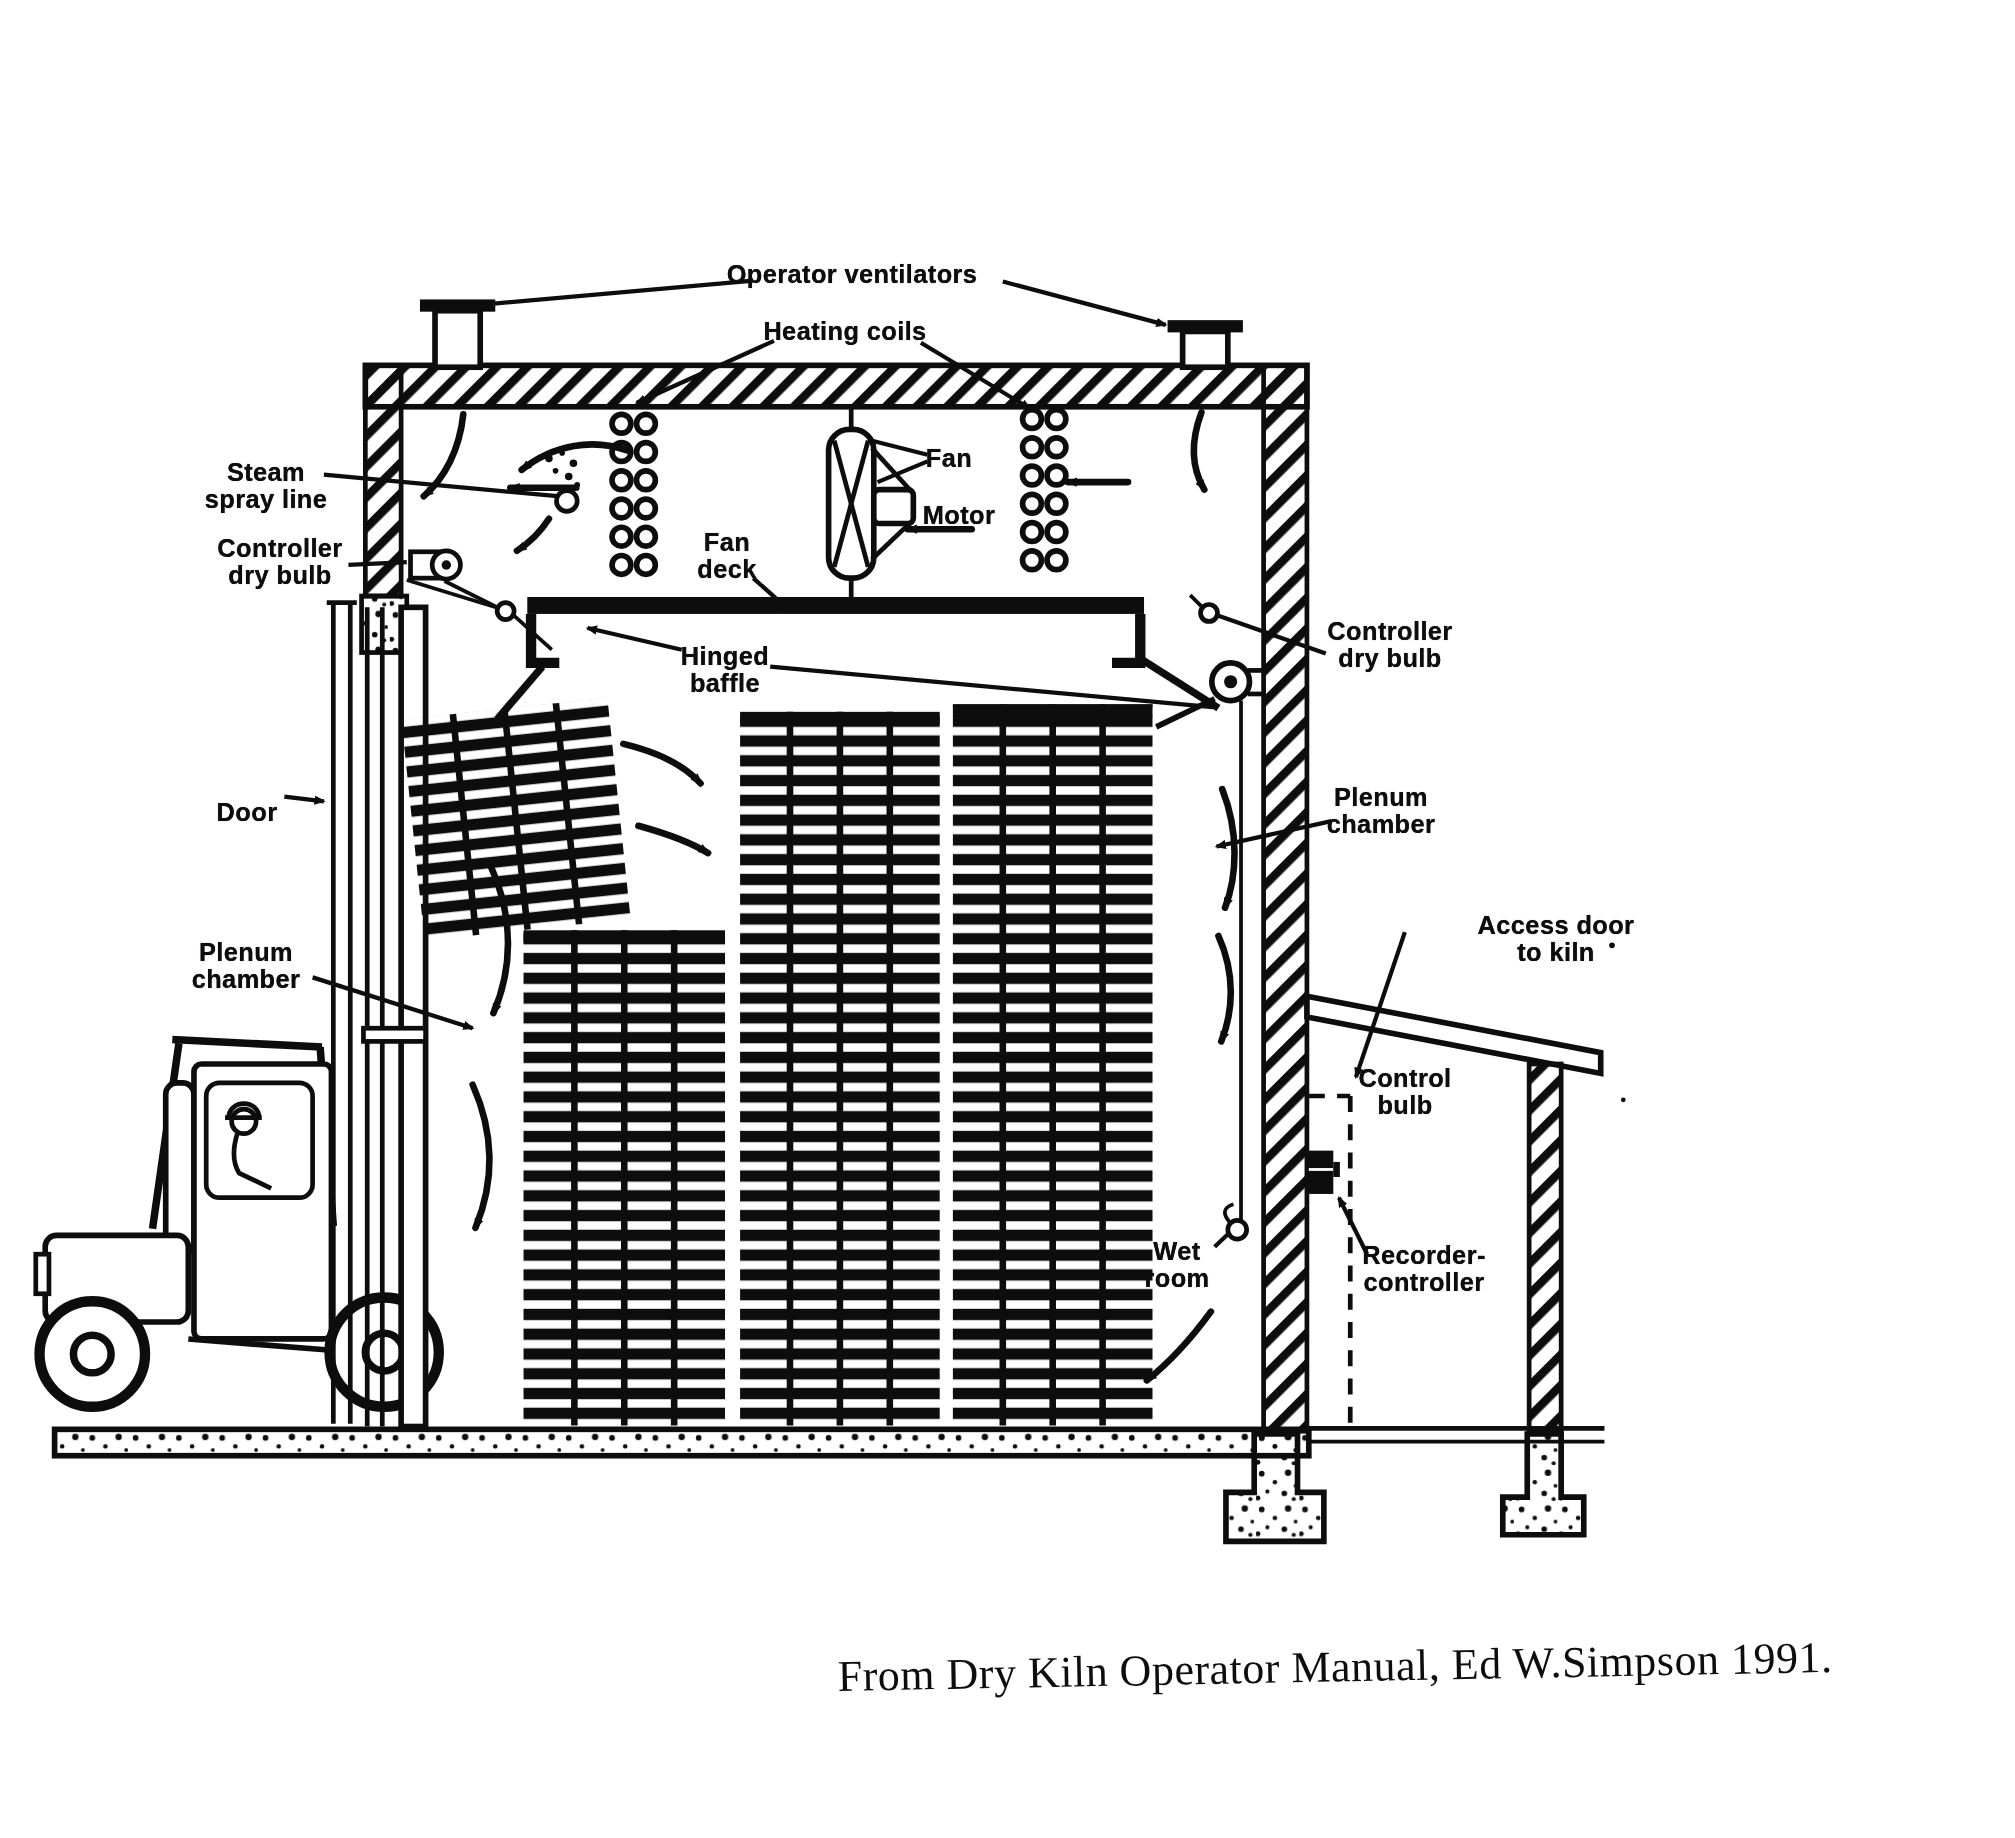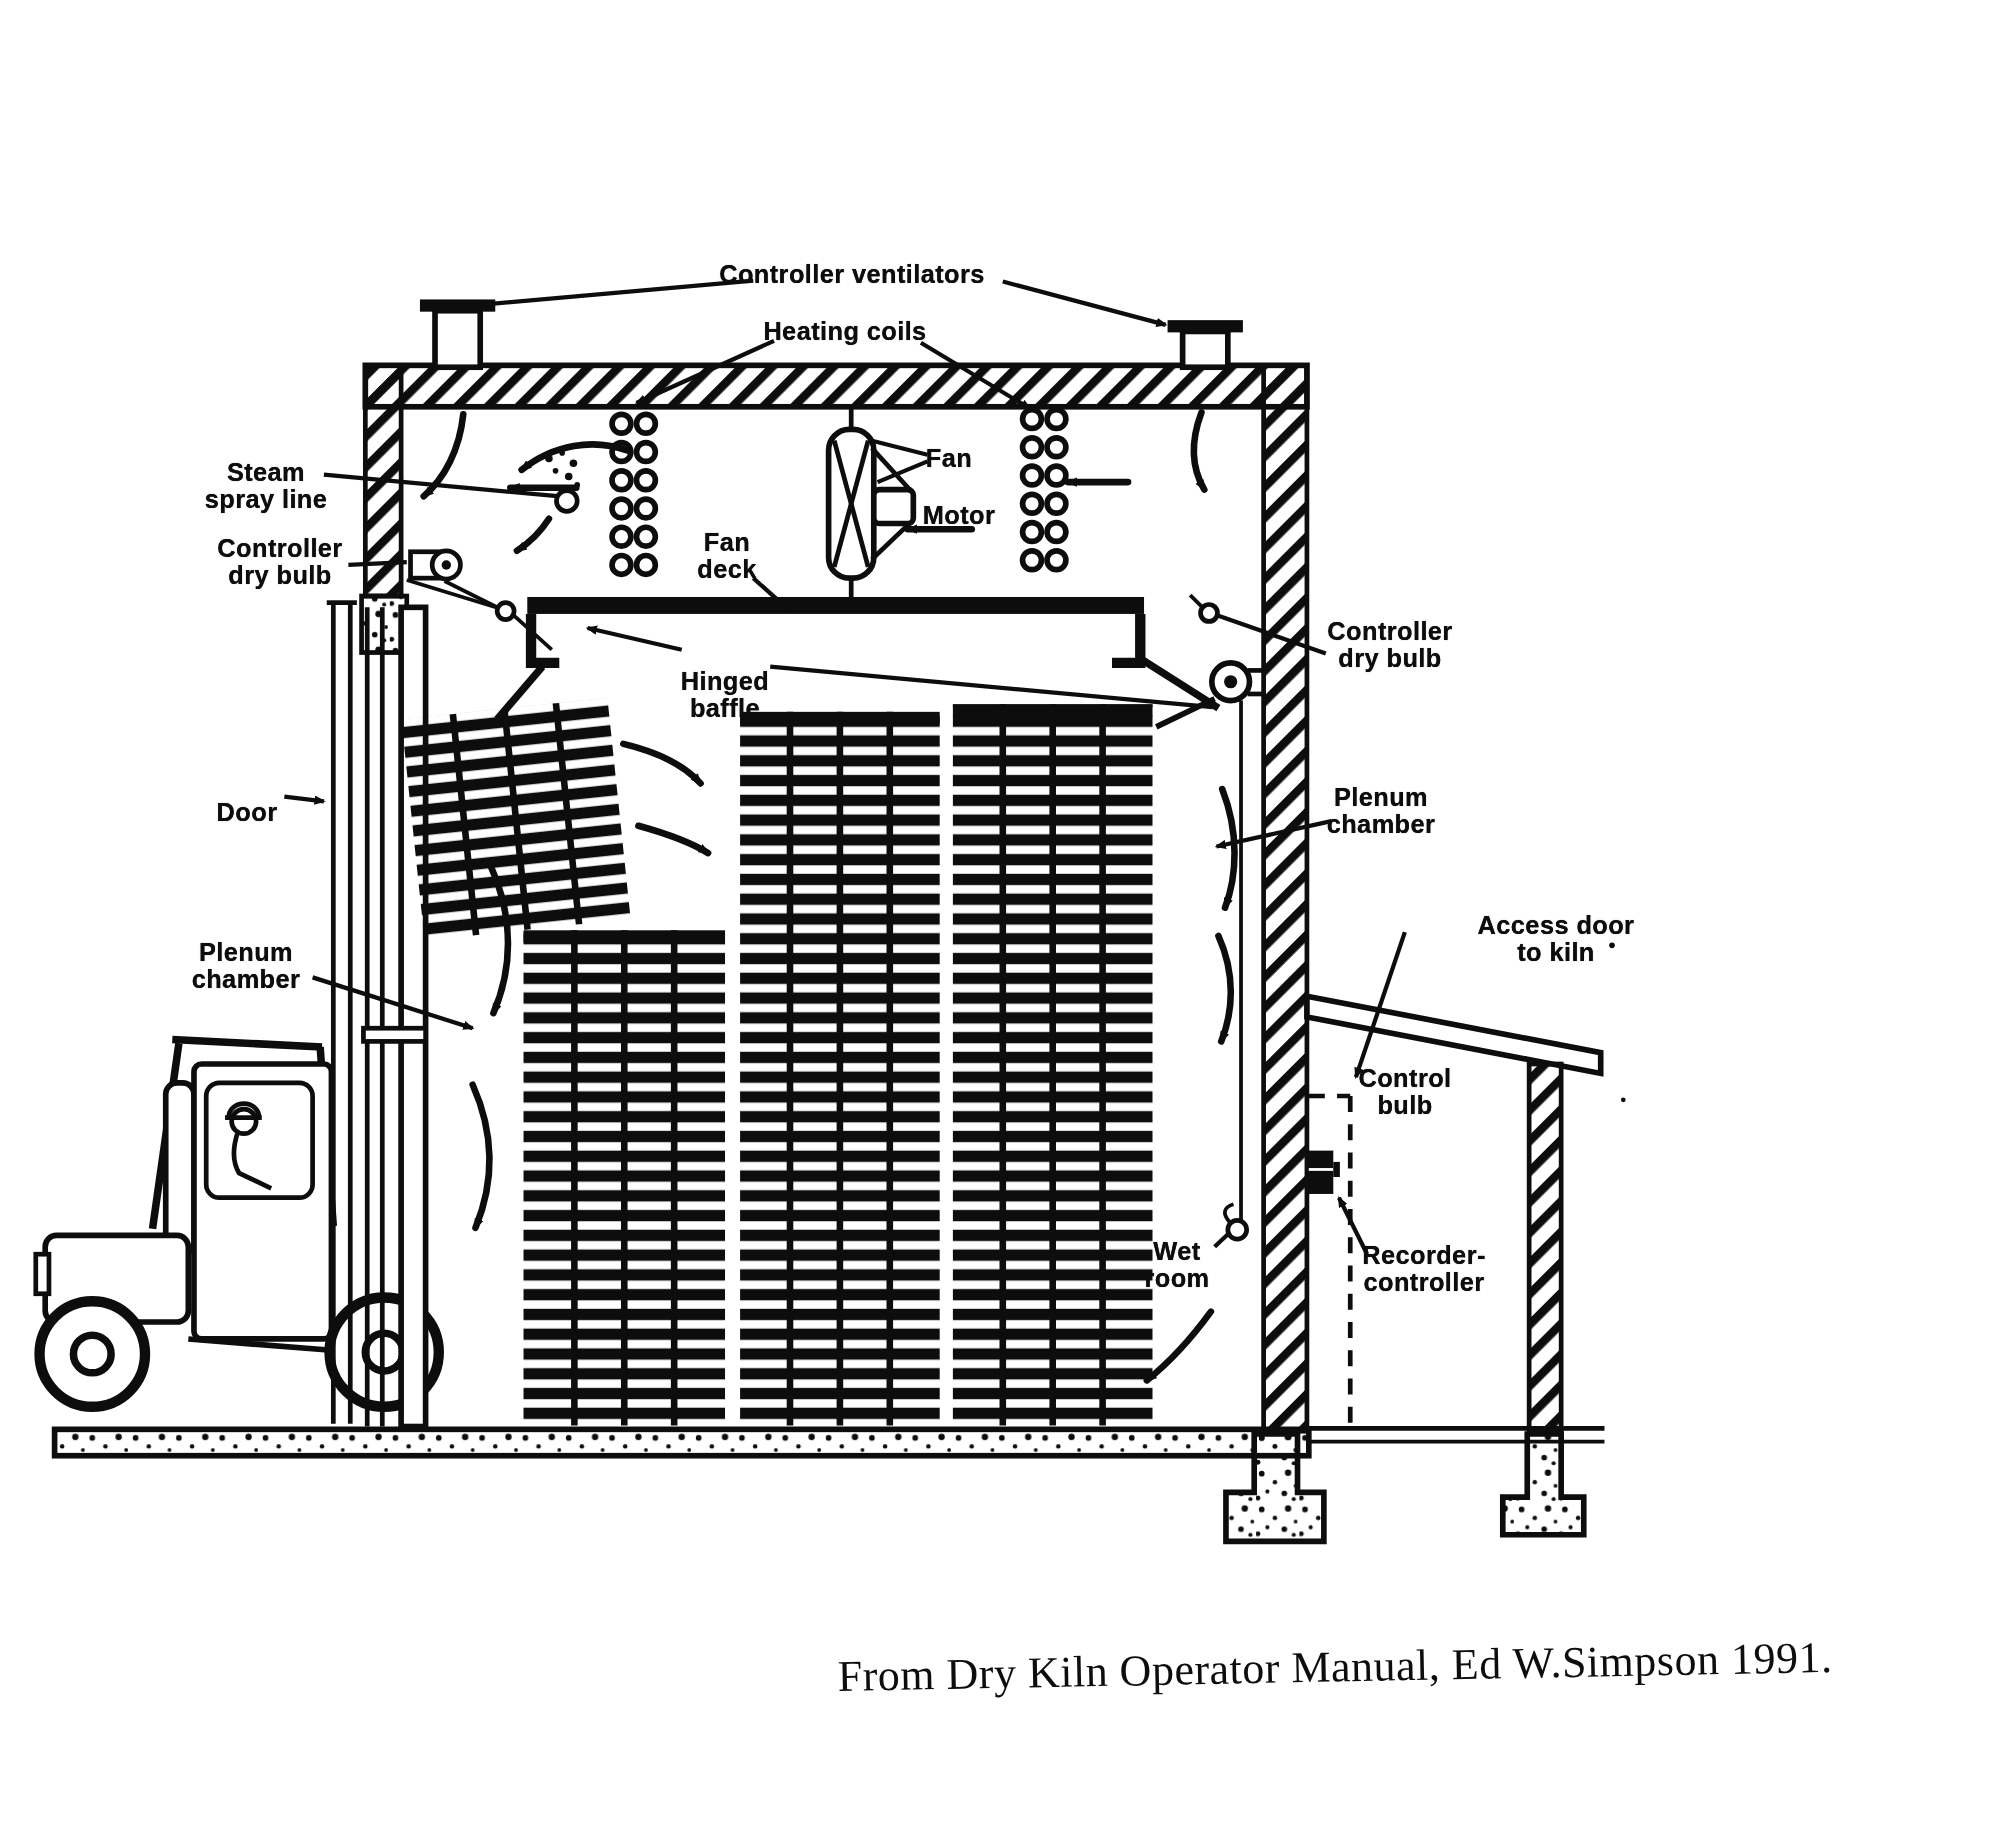--- a/index.html
+++ b/index.html
@@ -272,31 +272,31 @@
     <line x1="1290" y1="1324" x2="1306" y2="1309"></line>
     <line x1="1452" y1="1332" x2="1422" y2="1272" marker-end="url(#arw)"></line>
   </g>
 
   <g fill="#0d0d0d">
     <circle cx="1712" cy="1004" r="3"></circle>
         <circle cx="1724" cy="1168" r="2.5"></circle>
   </g>
 </svg>
 
-<div class="lbl" style="left:852px;top:274px">Controller ventilators</div>
+<div class="lbl" style="left:852px;top:274px">Operator ventilators</div>
 <div class="lbl" style="left:845px;top:331px">Heating coils</div>
 <div class="lbl" style="left:266px;top:486px">Steam
 spray line</div>
 <div class="lbl" style="left:280px;top:562px">Controller
 dry bulb</div>
 <div class="lbl" style="left:949px;top:458px">Fan</div>
 <div class="lbl" style="left:959px;top:515px">Motor</div>
 <div class="lbl" style="left:727px;top:556px">Fan
 deck</div>
-<div class="lbl" style="left:725px;top:695px">Hinged
+<div class="lbl" style="left:725px;top:670px">Hinged
 baffle</div>
 <div class="lbl" style="left:1390px;top:645px">Controller
 dry bulb</div>
 <div class="lbl" style="left:1381px;top:811px">Plenum
 chamber</div>
 <div class="lbl" style="left:247px;top:812px">Door</div>
 <div class="lbl" style="left:246px;top:966px">Plenum
 chamber</div>
 <div class="lbl" style="left:1556px;top:939px">Access door
 to kiln</div>

